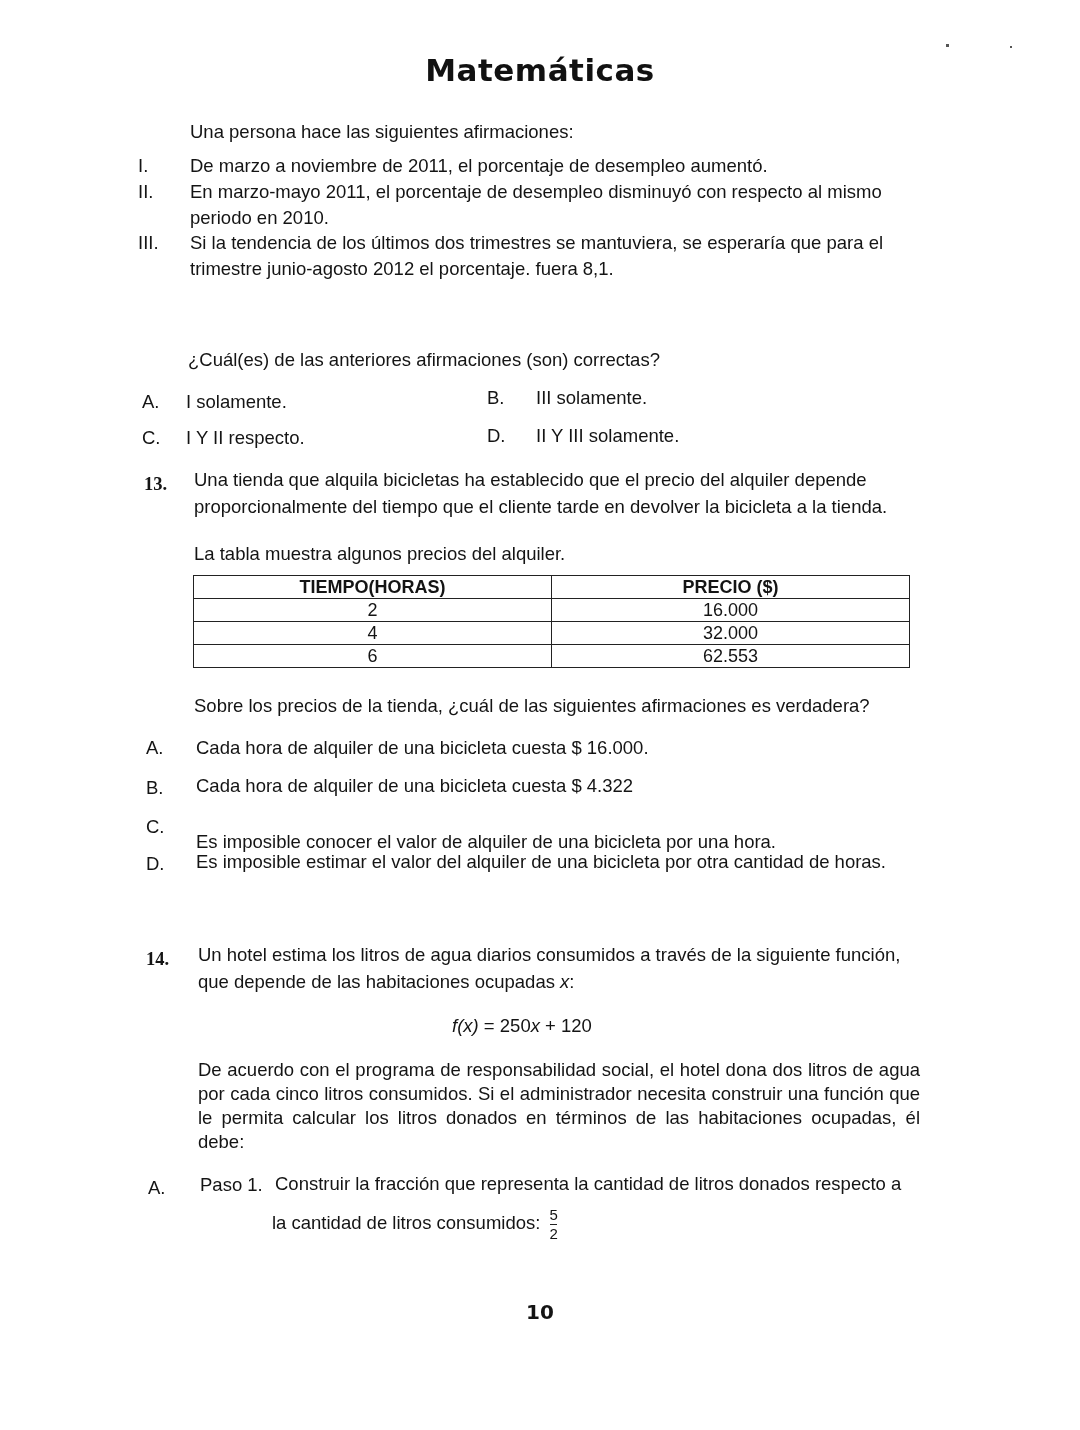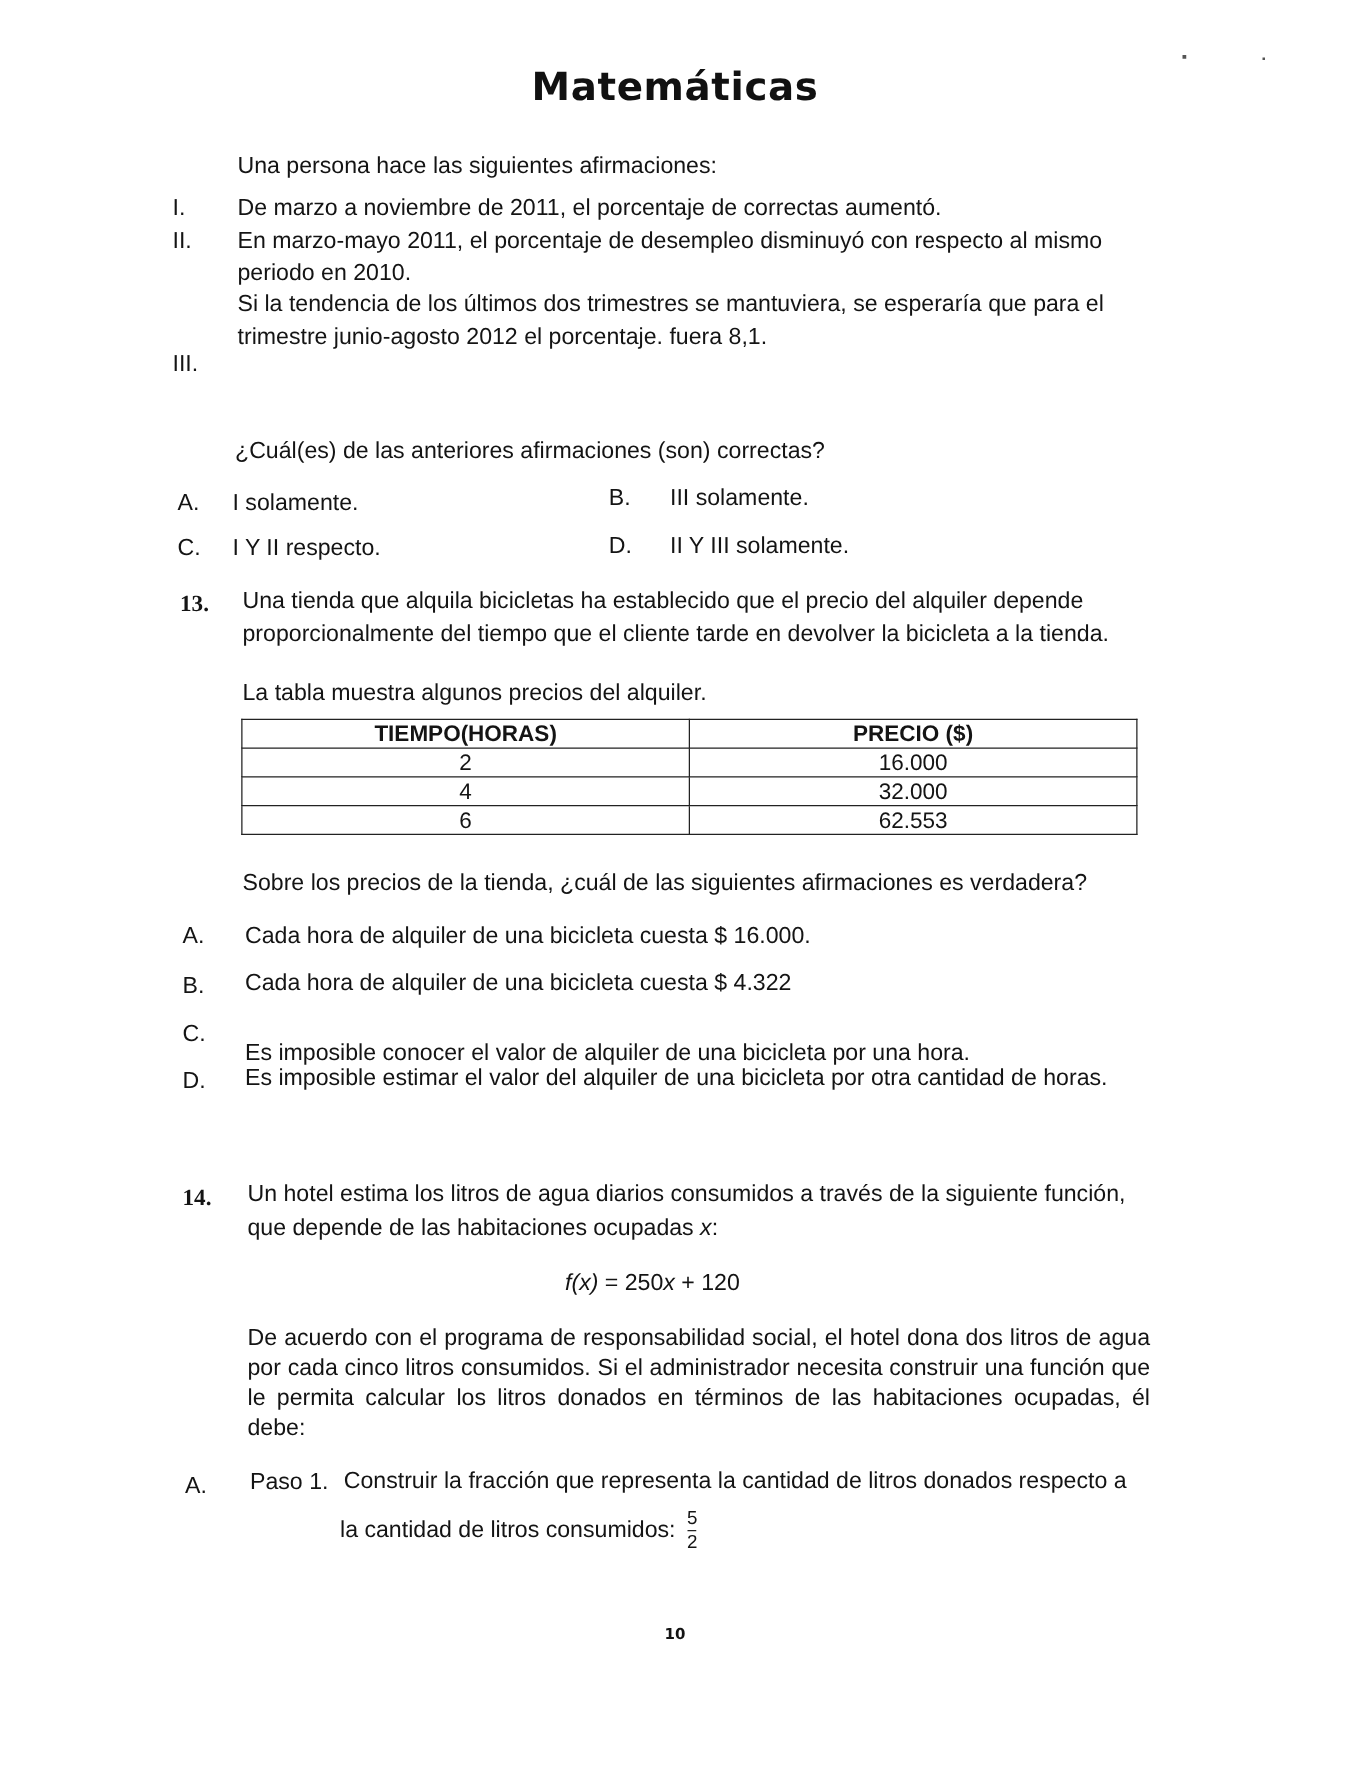--- a/index.html
+++ b/index.html
@@ -26,45 +26,45 @@
     text-align: center; font-weight: normal; width: 50%; margin-top: 46px;
   }
   table.prices th { font-weight: bold; }
   .frac {
     display: inline-block; vertical-align: middle; text-align: center;
     font-size: 15px; line-height: 14px; margin-left: 4px;
   }
   .frac .bar { display: block; border-top: 1.5px solid #222; width: 7px; margin: 2px auto; }
   .pagenum {
     left: 0; width: 1080px; top: 1300px; text-align: center;
-    font-family: "DejaVu Sans", sans-serif; font-weight: bold; font-size: 12px;
+    font-family: "DejaVu Sans", sans-serif; font-weight: bold; font-size: 20px;
   }
   .speck { width: 3px; height: 3px; background: #555; }
 </style>
 </head>
 <body>
 
 <div class="abs title">Matemáticas</div>
 <div class="abs speck" style="left:946px;top:44px;"></div>
 <div class="abs speck" style="left:1010px;top:46px;width:2px;height:2px;"></div>
 
 <div>
   <div class="abs txt" style="left:190px;top:120px;">Una persona hace las siguientes afirmaciones:</div>
 
   <div>
     <div class="abs lbl" style="left:138px;top:154px;">I.</div>
-    <div class="abs txt" style="left:190px;top:154px;">De marzo a noviembre de 2011, el porcentaje de correctas aumentó.</div>
+    <div class="abs txt" style="left:190px;top:154px;">De marzo a noviembre de 2011, el porcentaje de desempleo aumentó.</div>
   </div>
   <div>
     <div class="abs lbl" style="left:138px;top:180px;">II.</div>
     <div class="abs txt" style="left:190px;top:180px;">En marzo-mayo 2011, el porcentaje de desempleo disminuyó con respecto al mismo</div>
     <div class="abs txt" style="left:190px;top:206px;">periodo en 2010.</div>
   </div>
   <div>
-    <div class="abs lbl" style="left:138px;top:231px;margin-top:48px;">III.</div>
+    <div class="abs lbl" style="left:138px;top:231px;">III.</div>
     <div class="abs txt" style="left:190px;top:231px;">Si la tendencia de los últimos dos trimestres se mantuviera, se esperaría que para el</div>
     <div class="abs txt" style="left:190px;top:257px;">trimestre junio-agosto 2012 el porcentaje. fuera 8,1.</div>
   </div>
 
   <div class="abs txt" style="left:188px;top:348px;">¿Cuál(es) de las anteriores afirmaciones (son) correctas?</div>
 
   <div>
     <div class="abs lbl" style="left:142px;top:390px;">A.</div>
     <div class="abs txt" style="left:186px;top:390px;">I solamente.</div>
   </div>

